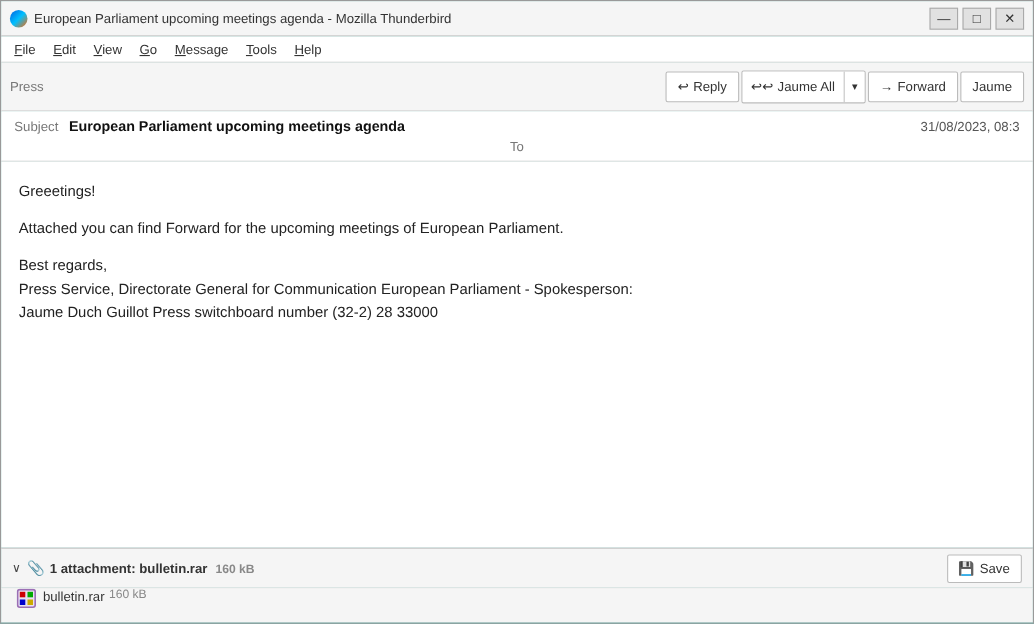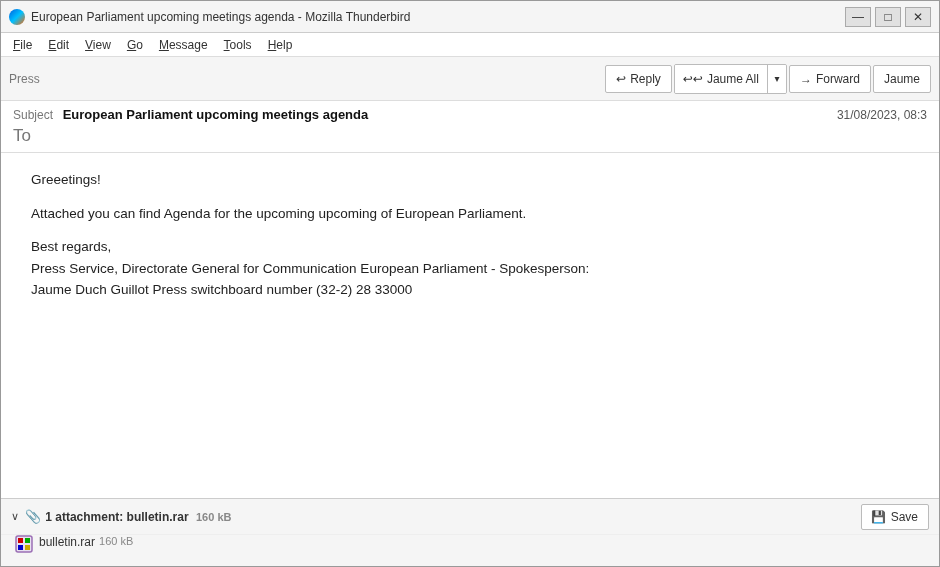--- a/index.html
+++ b/index.html
@@ -167,28 +167,29 @@
       font-size: 13px;
       color: #111;
     }
     .date-text {
       font-size: 12px;
       color: #555;
       white-space: nowrap;
       margin-left: 48px;
     }
     .to-row {
-      font-size: 17px;
+      font-size: 12px;
       color: #777;
+      text-align: center;
     }
 
     
     .email-body {
       flex: 1;
-      padding: 16px 30px;
+      padding: 16px 16px;
       background: #fff;
       font-size: 13.5px;
       color: #222;
       line-height: 1.6;
       overflow-y: auto;
     }
     .email-body p {
       margin-bottom: 12px;
     }
 
@@ -334,21 +335,21 @@
       </div>
       <span class="date-text">31/08/2023, 08:3</span>
     </div>
     <div class="to-row">
       <span>To</span>
     </div>
   </div>
 
   <div class="email-body">
     <p>Greeetings!</p>
-    <p>Attached you can find Agenda for the upcoming upcoming of European Parliament.</p>
+    <p>Attached you can find Forward for the upcoming meetings of European Parliament.</p>
     <p>
       Best regards,<br>
       Press Service, Directorate General for Communication European Parliament - Spokesperson:<br>
       Jaume Duch Guillot Press switchboard number (32-2) 28 33000
     </p>
   </div>
 
   <div class="attachment-bar">
     <span class="attachment-toggle">∨</span>
     <span class="attachment-clip">📎</span>

